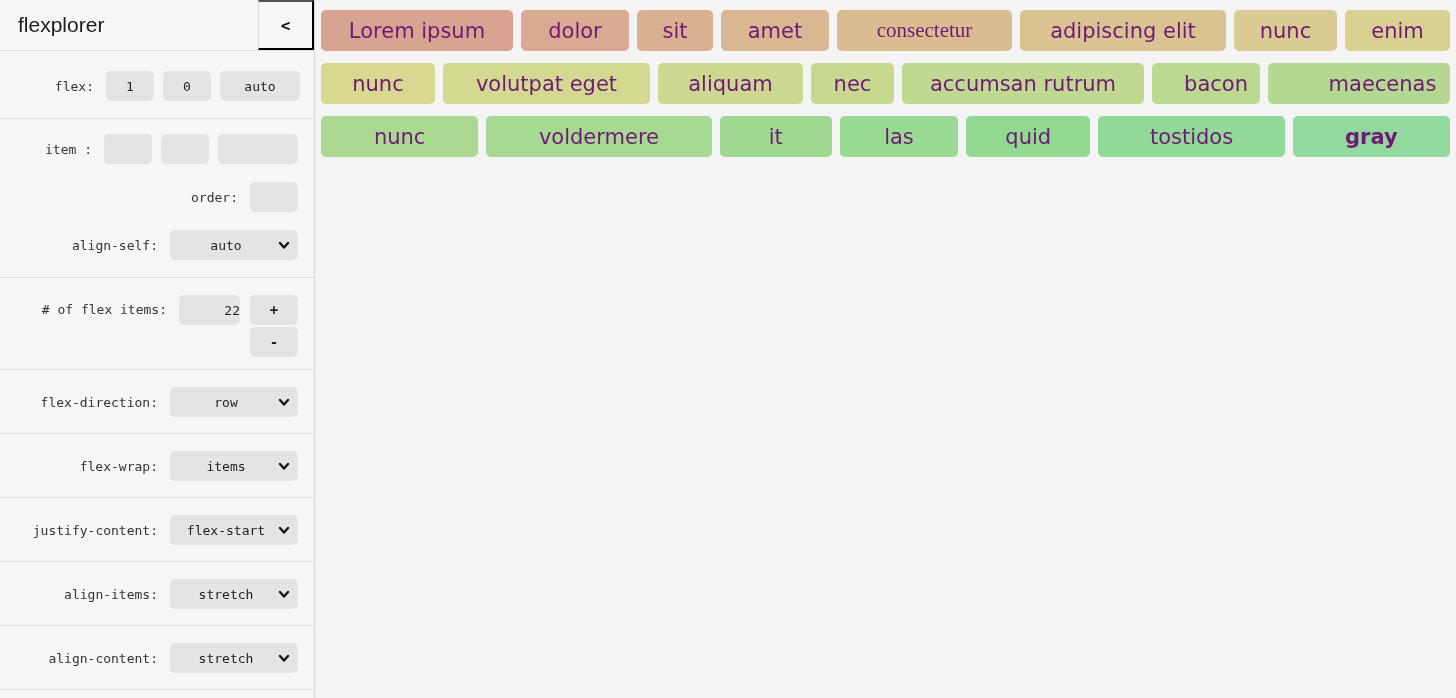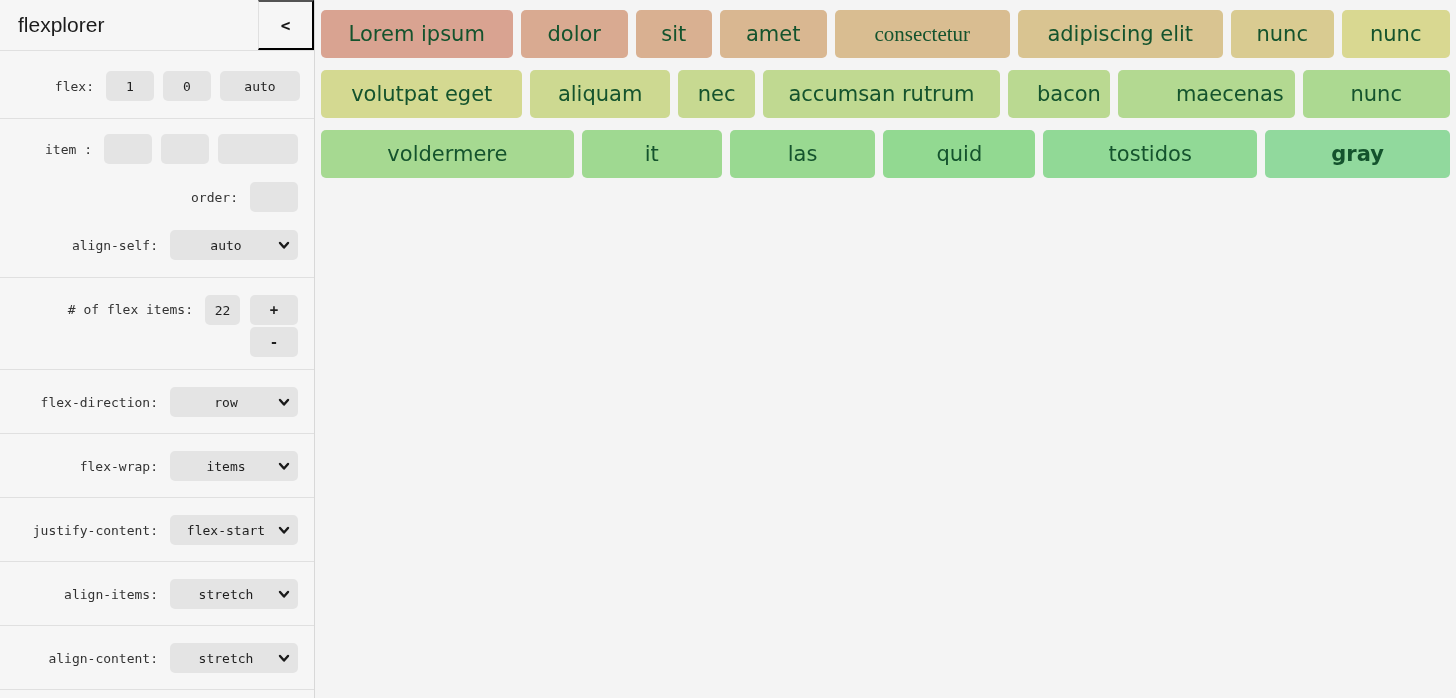--- a/index.html
+++ b/index.html
@@ -47,21 +47,21 @@
     font:13px "DejaVu Sans Mono", monospace; color:#333;
     margin-right:12px; white-space:pre;
   }
   .pill, .sel, .sq-btn {
     background:#e4e4e4; border:none; border-radius:5px;
     height:30px; color:#1f1f1f;
     font:13px "DejaVu Sans Mono", monospace;
   }
   .pill { text-align:center; padding:0; }
   .pill + .pill { margin-left:9px; }
-  .w48 { width:48px; } .w80 { width:80px; } .w46 { width:35px; }
+  .w48 { width:48px; } .w80 { width:80px; } .w46 { width:61px;text-align:right; }
   .sel {
     width:128px; position:relative;
     display:flex; align-items:center; justify-content:center;
     padding-right:16px; cursor:pointer;
   }
   .sel .chev { position:absolute; right:8px; top:9px; display:block; }
   .count-input { margin-right:10px; }
   .pm-col { display:flex; flex-direction:column; gap:2px; }
   .sq-btn {
     width:48px; cursor:pointer; text-align:center;
@@ -72,24 +72,24 @@
 
   
   .main { flex:1; padding:4px 2px; overflow:hidden; background:#f4f4f4; }
   .flex-container {
     display:flex; flex-direction:row; flex-wrap:wrap;
     justify-content:flex-start; align-content:flex-start;
     width:100%;
   }
   .flex-item {
     flex-grow:1; flex-shrink:0;
-    height:48px; margin:6px 4px; border-radius:5px;
+    height:41px; margin:6px 4px; border-radius:5px;
     display:flex; align-items:center; justify-content:center;
     font-family:"DejaVu Sans", sans-serif;
-    font-size:21px; color:#14532d; white-space:nowrap;
+    font-size:21px; color:#701a75; white-space:nowrap;
   }
 </style>
 <title>flexplorer</title></head>
 <body>
 
 <div class="app">
 
   <div class="sidebar">
 
     <div class="sb-header">
@@ -205,20 +205,21 @@
 
   <div class="main">
     <div class="flex-container">
         <div class="flex-item" style="background: rgb(217, 163, 145); flex-basis: 191px;">Lorem ipsum</div>
         <div class="flex-item" style="background: rgb(217, 170, 145); flex-basis: 107px;">dolor</div>
         <div class="flex-item" style="background: rgb(217, 176, 145); flex-basis: 75px;">sit</div>
         <div class="flex-item" style="background: rgb(217, 183, 145); flex-basis: 107px;">amet</div>
         <div class="flex-item" style="background: rgb(217, 189, 145); flex-basis: 174px; font-family: Liberation Serif, serif;">consectetur</div>
         <div class="flex-item" style="background: rgb(217, 196, 145); flex-basis: 205px;">adipiscing elit</div>
         <div class="flex-item" style="background: rgb(217, 203, 145); flex-basis: 102px;">nunc</div>
+        <div class="flex-item" style="background: rgb(217, 209, 145); flex-basis: 104px;">enim</div>
         <div class="flex-item" style="background: rgb(217, 216, 145); flex-basis: 108px;">nunc</div>
         <div class="flex-item" style="background: rgb(212, 217, 145); flex-basis: 201px;">volutpat eget</div>
         <div class="flex-item" style="background: rgb(205, 217, 145); flex-basis: 139px;">aliquam</div>
         <div class="flex-item" style="background: rgb(199, 217, 145); flex-basis: 77px;">nec</div>
         <div class="flex-item" style="background: rgb(192, 217, 145); flex-basis: 236px;">accumsan rutrum</div>
         <div class="flex-item" style="background: rgb(186, 217, 145); flex-basis: 102px; padding-left: 20px;">bacon</div>
         <div class="flex-item" style="background: rgb(179, 217, 145); flex-basis: 176px; padding-left: 47px;">maecenas</div>
         <div class="flex-item" style="background: rgb(172, 217, 145); flex-basis: 147px;">nunc</div>
         <div class="flex-item" style="background: rgb(166, 217, 145); flex-basis: 215px;">voldermere</div>
         <div class="flex-item" style="background: rgb(159, 217, 145); flex-basis: 102px;">it</div>

